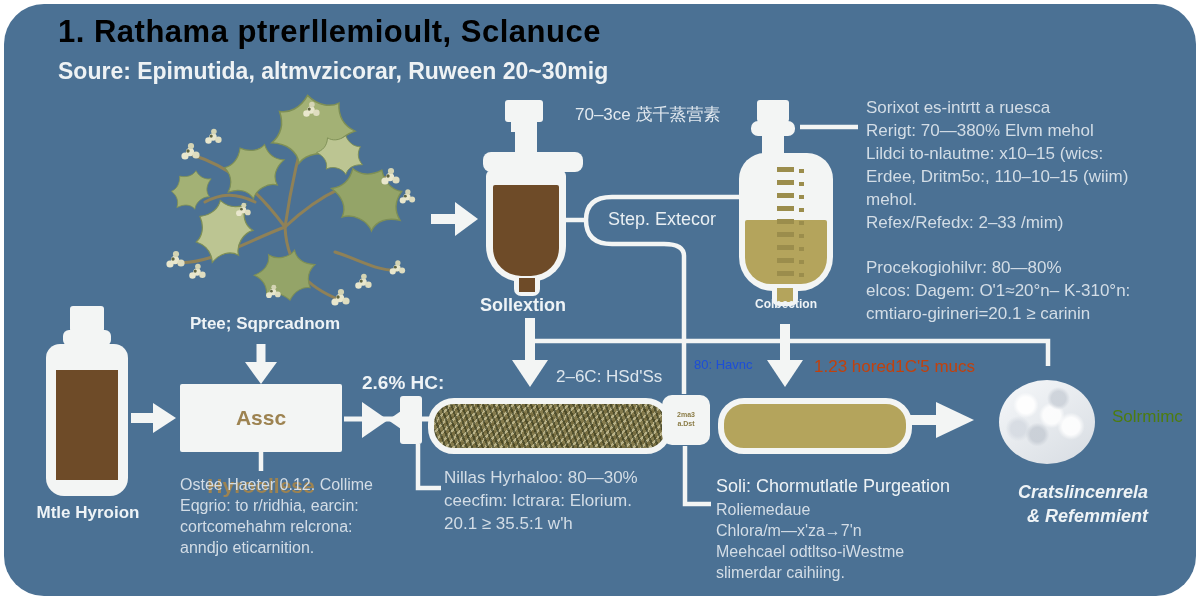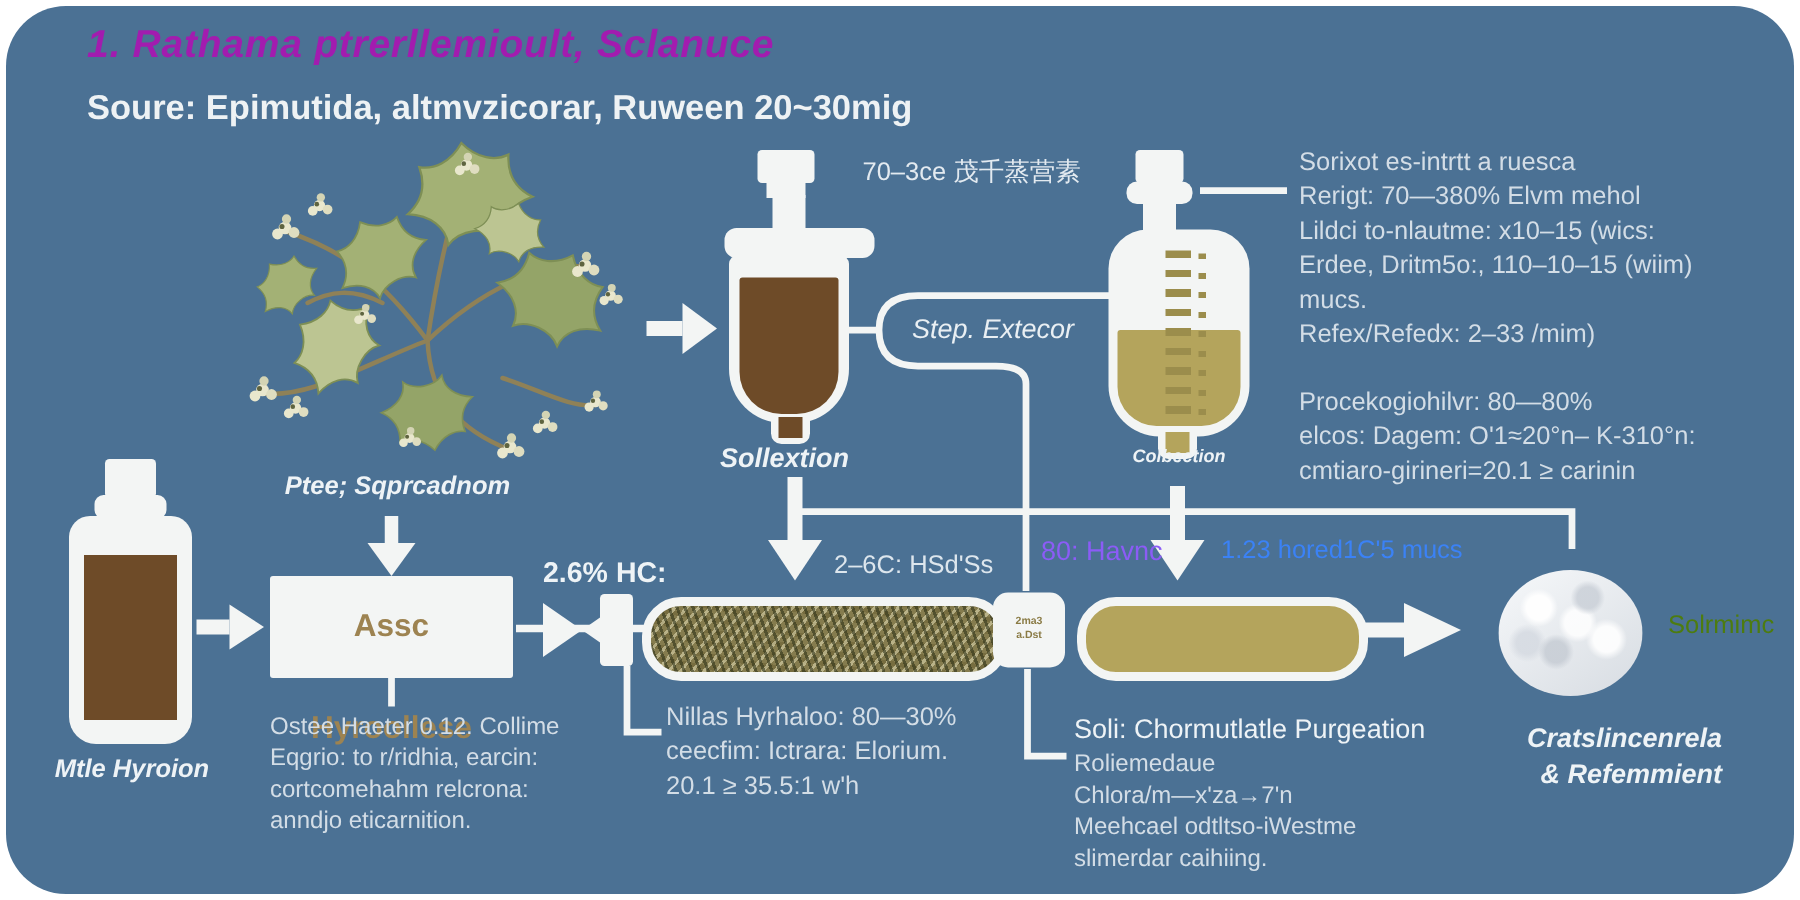--- a/index.html
+++ b/index.html
@@ -1,27 +1,27 @@
 <!DOCTYPE html>
 <html><head>
 <meta charset="utf-8">
 <style>
   html,body{margin:0;padding:0;background:#ffffff;}
   .stage{position:relative;width:1200px;height:600px;background:#ffffff;overflow:hidden;
          font-family:"Liberation Sans",sans-serif;}
   .panel{position:absolute;left:4px;top:4px;right:4px;bottom:4px;background:#4b7194;border-radius:40px;}
   .abs{position:absolute;}
   .lbl{position:absolute;color:#eef3f6;font-weight:bold;}
-  .lbl.center{text-align:center;font-style:italic;}
+  .lbl.center{text-align:center;}
   svg.connectors{position:absolute;left:0;top:0;width:1200px;height:600px;z-index:2;}
   .shape{position:absolute;z-index:3;}
   .white{background:#f3f5f4;}
   .txt{position:absolute;z-index:4;}
   
-  .title{left:58px;top:14px;font-size:26px;letter-spacing:.5px;color:#a21caf;font-style:italic;}
+  .title{left:58px;top:14px;font-size:31px;letter-spacing:.5px;color:#000000;}
   .subtitle{left:58px;top:58px;font-size:23px;color:#eef2f4;}
   
   .f1-cap{left:505px;top:100px;width:38px;height:22px;border-radius:3px;}
   .f1-cap2{left:511px;top:120px;width:26px;height:12px;}
   .f1-neck{left:515px;top:130px;width:22px;height:26px;}
   .f1-lid{left:483px;top:152px;width:100px;height:20px;border-radius:8px;}
   .f1-body{left:486px;top:170px;width:80px;height:112px;border-radius:6px 6px 36px 36px;}
   .f1-liquid{position:absolute;left:7px;right:7px;top:15px;bottom:6px;background:#6e4b28;border-radius:2px 2px 28px 28px;}
   .f1-nub{left:514px;top:280px;width:26px;height:16px;border-radius:0 0 7px 7px;}
   .f1-nub-in{position:absolute;left:5px;right:5px;top:-2px;bottom:4px;background:#6e4b28;}
@@ -202,21 +202,21 @@
       <div class="f2-nub-in"></div>
     </div>
   </div>
   <div class="lbl center txt" style="left:726px;top:297px;width:120px;font-size:12px;">Colbection</div>
 
   <div class="txt rightpanel">
     <div>Sorixot es-intrtt a ruesca</div>
     <div>Rerigt: 70—380% Elvm mehol</div>
     <div>Lildci to-nlautme: x10–15 (wics:</div>
     <div>Erdee, Dritm5o:, 110–10–15 (wiim)</div>
-    <div>mucs.</div>
+    <div>mehol.</div>
     <div>Refex/Refedx: 2–33 /mim)</div>
     <div class="gap"></div>
     <div>Procekogiohilvr: 80—80%</div>
     <div>elcos: Dagem: O'1≈20°n– K-310°n:</div>
     <div>cmtiaro-girineri=20.1 ≥ carinin</div>
   </div>
 
   <div>
     <div class="shape white b-cap"></div>
     <div class="shape white b-ring"></div>
@@ -230,22 +230,22 @@
   <div class="txt hyd-label">Assc Hyroollese</div>
   <div class="txt hydnotes">
     <div>Ostee Haeter 0.12. Collime</div>
     <div>Eqgrio: to r/ridhia, earcin:</div>
     <div>cortcomehahm relcrona:</div>
     <div>anndjo eticarnition.</div>
   </div>
 
   <div class="lbl txt" style="left:362px;top:372px;font-size:19px;">2.6% HC:</div>
   <div class="lbl txt" style="left:556px;top:355px;font-size:17px;font-weight:normal;color:#dde6ed;margin-top:12px;">2–6C: HSd'Ss</div>
-  <div class="lbl txt" style="left:694px;top:357px;font-size:18px;font-weight:normal;color:#8b5cf6;">80: Havnc</div>
-  <div class="lbl txt" style="left:814px;top:357px;font-size:17px;font-weight:normal;color:#3b82f6;">1.23 hored1C'5 mucs</div>
+  <div class="lbl txt" style="left:694px;top:357px;font-size:13px;font-weight:normal;color:#1d4ed8;">80: Havnc</div>
+  <div class="lbl txt" style="left:814px;top:357px;font-size:17px;font-weight:normal;color:#c2410c;">1.23 hored1C'5 mucs</div>
 
   <div class="shape capsule1"></div>
   <div class="shape white smallbox">
     <div class="t">
       <div>2ma3</div>
       <div>a.Dst</div>
     </div>
   </div>
   <div class="shape capsule2"></div>
 

